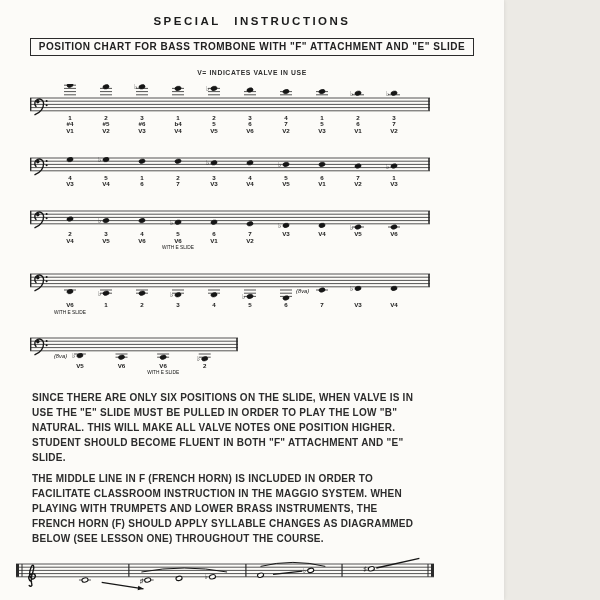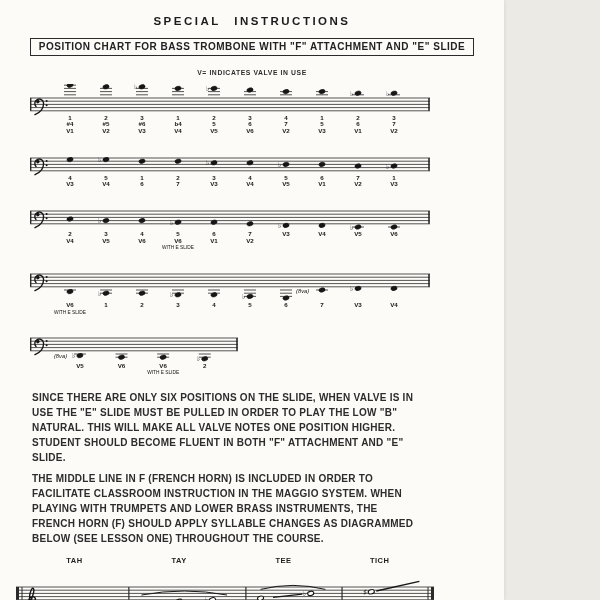--- a/index.html
+++ b/index.html
@@ -309,26 +309,20 @@
           <text x="166.72" y="37.4" font-size="7" fill="#161616">♭</text>
           <text x="174.72" y="43.8" text-anchor="middle" font-size="6.2" fill="#161616" font-weight="600">2</text>
         </svg>
     </div>
 
     <div class="para">SINCE THERE ARE ONLY SIX POSITIONS ON THE SLIDE, WHEN VALVE IS IN USE THE "E" SLIDE MUST BE PULLED IN ORDER TO PLAY THE LOW "B" NATURAL.  THIS WILL MAKE ALL VALVE NOTES ONE POSITION HIGHER.  STUDENT SHOULD BECOME FLUENT IN BOTH "F" ATTACHMENT AND "E" SLIDE.</div>
 
 
     <div class="para">THE MIDDLE LINE IN F (FRENCH HORN) IS INCLUDED IN ORDER TO FACILITATE CLASSROOM INSTRUCTION IN THE MAGGIO SYSTEM.  WHEN PLAYING WITH TRUMPETS AND LOWER BRASS INSTRUMENTS, THE FRENCH HORN (F) SHOULD APPLY SYLLABLE CHANGES AS DIAGRAMMED BELOW (SEE LESSON ONE) THROUGHOUT THE COURSE.</div>
 
-    <div class="syllable-row">
-      <span style="left:14%">TAH</span>
-      <span style="left:39%">TAY</span>
-      <span style="left:64%">TEE</span>
-      <span style="left:87%">TICH</span>
-    </div>
 
     <div class="fh-staff-wrap">
       <svg width="418" height="46" viewBox="0 0 418 46">
           <line x1="0" y1="16" x2="418" y2="16" stroke="#2a2a2a" stroke-width="0.8"></line>
           <line x1="0" y1="19.2" x2="418" y2="19.2" stroke="#2a2a2a" stroke-width="0.8"></line>
           <line x1="0" y1="22.4" x2="418" y2="22.4" stroke="#2a2a2a" stroke-width="0.8"></line>
           <line x1="0" y1="25.6" x2="418" y2="25.6" stroke="#2a2a2a" stroke-width="0.8"></line>
           <line x1="0" y1="28.8" x2="418" y2="28.8" stroke="#2a2a2a" stroke-width="0.8"></line>
           <line x1="1.5" y1="16" x2="1.5" y2="28.8" stroke="#2a2a2a" stroke-width="3"></line>
           <line x1="6" y1="16" x2="6" y2="28.8" stroke="#2a2a2a" stroke-width="1"></line>

